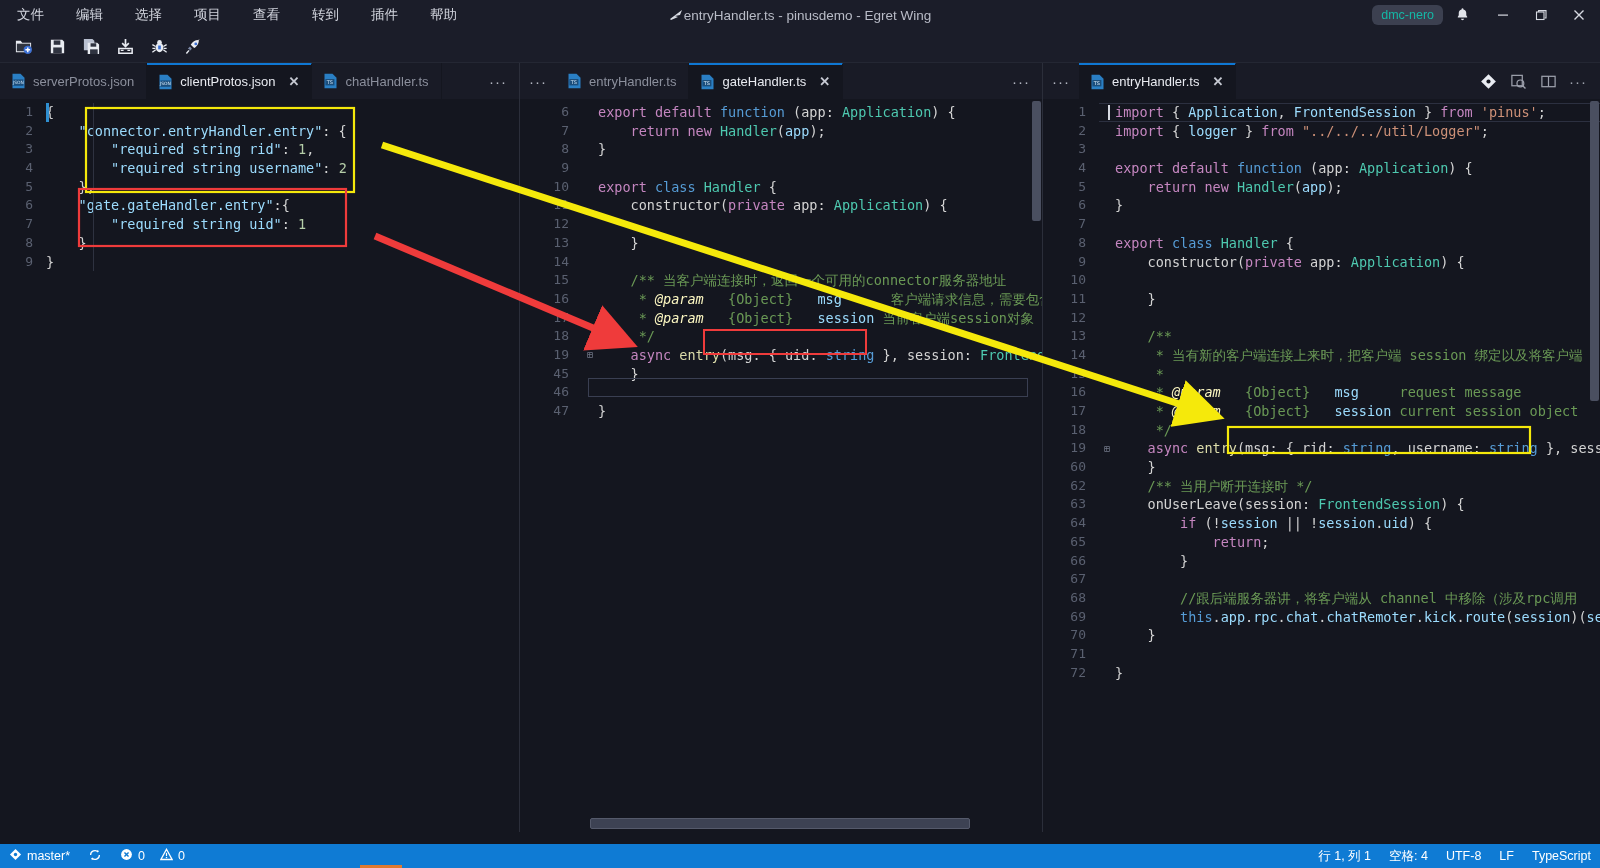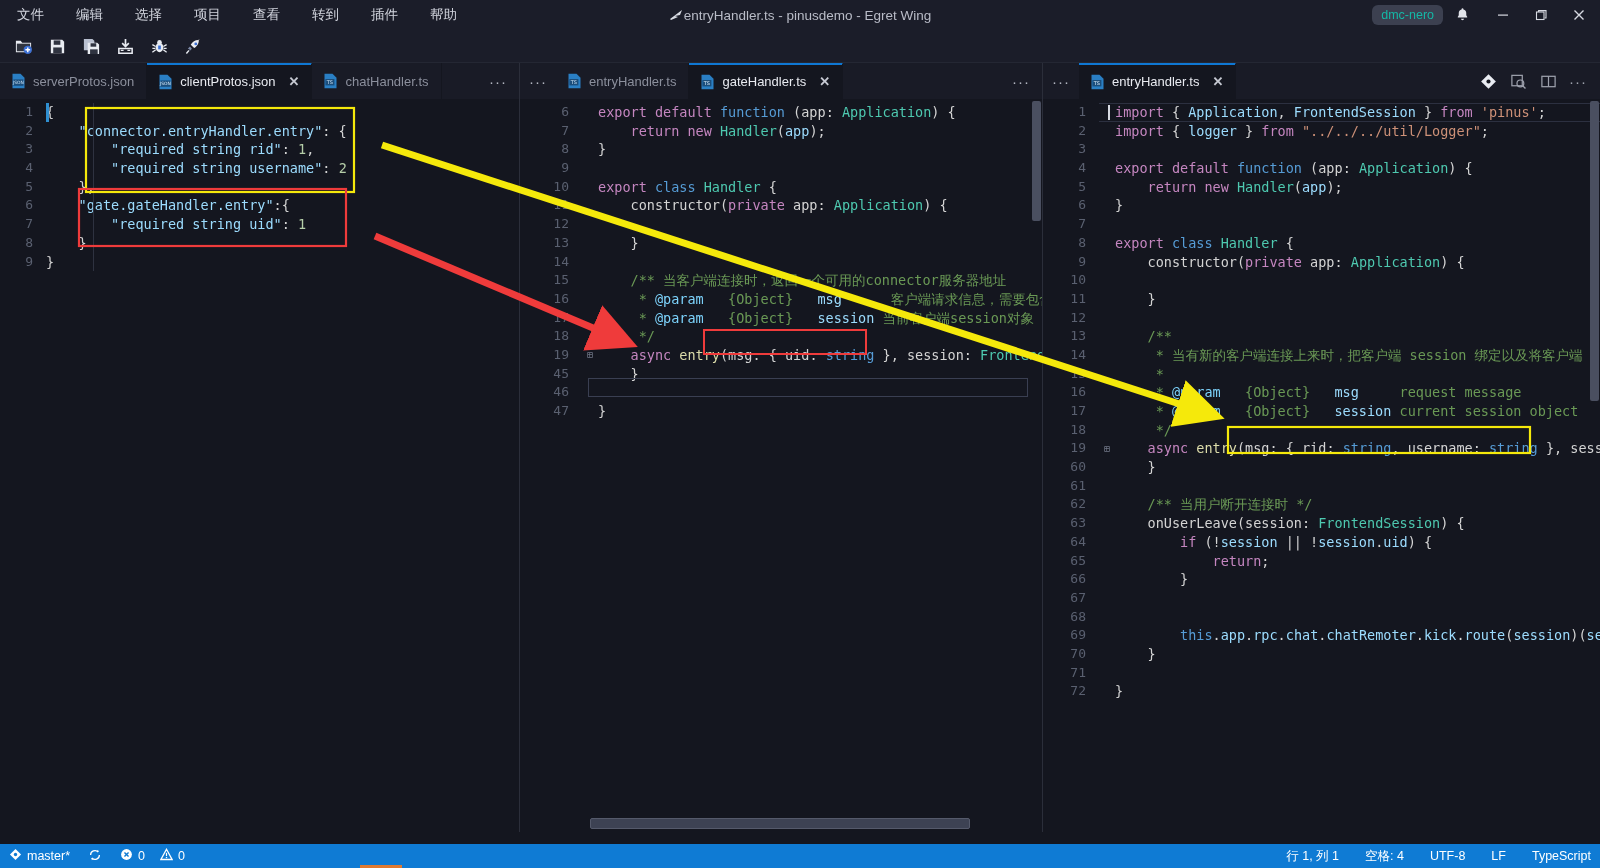--- a/index.html
+++ b/index.html
@@ -210,21 +210,21 @@
   .t-key     { color: #c586c0; }   
   .t-kw2     { color: #569cd6; }   
   .t-str     { color: #ce9178; }
   .t-jsonkey { color: #9cdcfe; }
   .t-num     { color: #b5cea8; }
   .t-fn      { color: #dcdcaa; }
   .t-type    { color: #4ec9b0; }
   .t-var     { color: #9cdcfe; }
   .t-plain   { color: #d4d4d4; }
   .t-cmt     { color: #6a9955; }
-  .t-param   { color: #7dd3fc; }
+  .t-param   { color: #fef9c3; font-style: italic; }
   .t-punct   { color: #d4d4d4; }
 
   
   .indent-guide {
     position: absolute; top: 0; bottom: 0; width: 1px;
     background: #2e3240;
   }
 
   
   .gutter-marker {
@@ -262,21 +262,21 @@
     height: 24px; flex: 0 0 24px;
     background: #0f7bd4;
     display: flex; align-items: center;
     color: #ffffff;
     font-size: 12.5px;
   }
   .sb-item {
     display: flex; align-items: center; gap: 5px;
     padding: 8px 9px; height: 100%;
   }
-  .sb-right { margin-left: auto; display: flex; align-items: center; height: 100%; gap: 8px; }
+  .sb-right { margin-left: auto; display: flex; align-items: center; height: 100%; }
 
   .pre-status {
     height: 12px; flex: 0 0 12px;
     background: #14161f;
   }
   .taskbar-peek {
     position: absolute; left: 360px; bottom: 0; width: 42px; height: 3px;
     background: #e07a30;
   }
 </style>
@@ -562,28 +562,27 @@
             <div class="line"><span class="ln">11</span><span class="fold"></span><span class="codetext"><span class="t-punct">    }</span></span></div>
             <div class="line"><span class="ln">12</span><span class="fold"></span><span class="codetext"><span class="t-plain"></span></span></div>
             <div class="line"><span class="ln">13</span><span class="fold"></span><span class="codetext"><span class="t-cmt">    /**</span></span></div>
             <div class="line"><span class="ln">14</span><span class="fold"></span><span class="codetext"><span class="t-cmt">     * 当有新的客户端连接上来时，把客户端 session 绑定以及将客户端</span></span></div>
             <div class="line"><span class="ln">15</span><span class="fold"></span><span class="codetext"><span class="t-cmt">     *</span></span></div>
             <div class="line"><span class="ln">16</span><span class="fold"></span><span class="codetext"><span class="t-cmt">     * </span><span class="t-param">@param</span><span class="t-cmt">   {Object}   </span><span class="t-var">msg</span><span class="t-cmt">     request message</span></span></div>
             <div class="line"><span class="ln">17</span><span class="fold"></span><span class="codetext"><span class="t-cmt">     * </span><span class="t-param">@param</span><span class="t-cmt">   {Object}   </span><span class="t-var">session</span><span class="t-cmt"> current session object</span></span></div>
             <div class="line"><span class="ln">18</span><span class="fold"></span><span class="codetext"><span class="t-cmt">     */</span></span></div>
             <div class="line"><span class="ln">19</span><span class="fold">⊞</span><span class="codetext"><span class="t-plain">    </span><span class="t-key">async </span><span class="t-fn">entry</span><span class="t-punct">(</span><span class="t-plain">msg</span><span class="t-punct">: { </span><span class="t-plain">rid</span><span class="t-punct">: </span><span class="t-kw2">string</span><span class="t-punct">, </span><span class="t-plain">username</span><span class="t-punct">: </span><span class="t-kw2">string</span><span class="t-punct"> }, </span><span class="t-plain">sess</span></span></div>
             <div class="line"><span class="ln">60</span><span class="fold"></span><span class="codetext"><span class="t-punct">    }</span></span></div>
-            <div class="line"><span class="ln">61</span><span class="fold"></span><span class="codetext"><span class="t-plain"></span></span></div>
             <div class="line"><span class="ln">62</span><span class="fold"></span><span class="codetext"><span class="t-cmt">    /** 当用户断开连接时 */</span></span></div>
             <div class="line"><span class="ln">63</span><span class="fold"></span><span class="codetext"><span class="t-plain">    </span><span class="t-plain">onUserLeave</span><span class="t-punct">(</span><span class="t-plain">session</span><span class="t-punct">: </span><span class="t-type">FrontendSession</span><span class="t-punct">) {</span></span></div>
             <div class="line"><span class="ln">64</span><span class="fold"></span><span class="codetext"><span class="t-plain">        </span><span class="t-key">if </span><span class="t-punct">(!</span><span class="t-var">session</span><span class="t-punct"> || !</span><span class="t-var">session</span><span class="t-punct">.</span><span class="t-var">uid</span><span class="t-punct">) {</span></span></div>
             <div class="line"><span class="ln">65</span><span class="fold"></span><span class="codetext"><span class="t-plain">            </span><span class="t-key">return</span><span class="t-punct">;</span></span></div>
             <div class="line"><span class="ln">66</span><span class="fold"></span><span class="codetext"><span class="t-punct">        }</span></span></div>
             <div class="line"><span class="ln">67</span><span class="fold"></span><span class="codetext"><span class="t-plain"></span></span></div>
-            <div class="line"><span class="ln">68</span><span class="fold"></span></div>
+            <div class="line"><span class="ln">68</span><span class="fold"></span><span class="codetext"><span class="t-cmt">        //跟后端服务器讲，将客户端从 channel 中移除（涉及rpc调用</span></span></div>
             <div class="line"><span class="ln">69</span><span class="fold"></span><span class="codetext"><span class="t-plain">        </span><span class="t-kw2">this</span><span class="t-punct">.</span><span class="t-var">app</span><span class="t-punct">.</span><span class="t-var">rpc</span><span class="t-punct">.</span><span class="t-var">chat</span><span class="t-punct">.</span><span class="t-var">chatRemoter</span><span class="t-punct">.</span><span class="t-var">kick</span><span class="t-punct">.</span><span class="t-var">route</span><span class="t-punct">(</span><span class="t-var">session</span><span class="t-punct">)(</span><span class="t-var">se</span></span></div>
             <div class="line"><span class="ln">70</span><span class="fold"></span><span class="codetext"><span class="t-punct">    }</span></span></div>
             <div class="line"><span class="ln">71</span><span class="fold"></span><span class="codetext"><span class="t-plain"></span></span></div>
             <div class="line"><span class="ln">72</span><span class="fold"></span><span class="codetext"><span class="t-punct">}</span></span></div>
           </div>
 
         <div style="position:absolute; left:56px; right:0; top:4px; height:19px; border-top:1px solid #2c3040; border-bottom:1px solid #2c3040;"></div>
         <div style="position:absolute; left:65px; top:6px; width:1.5px; height:15px; background:#d7dae2;"></div>
         <div class="vscroll">
           <div class="vthumb" style="top:2px; height:300px;"></div>

